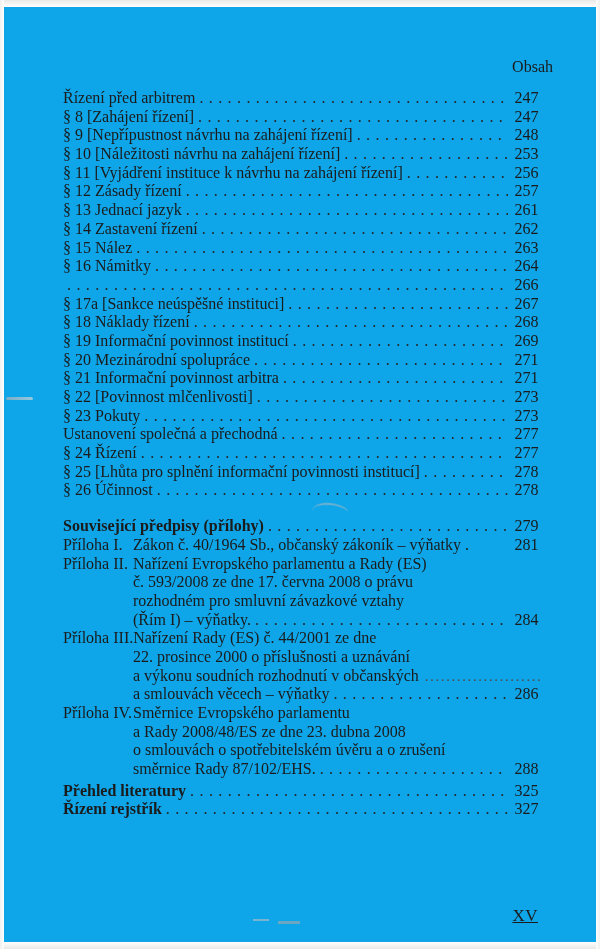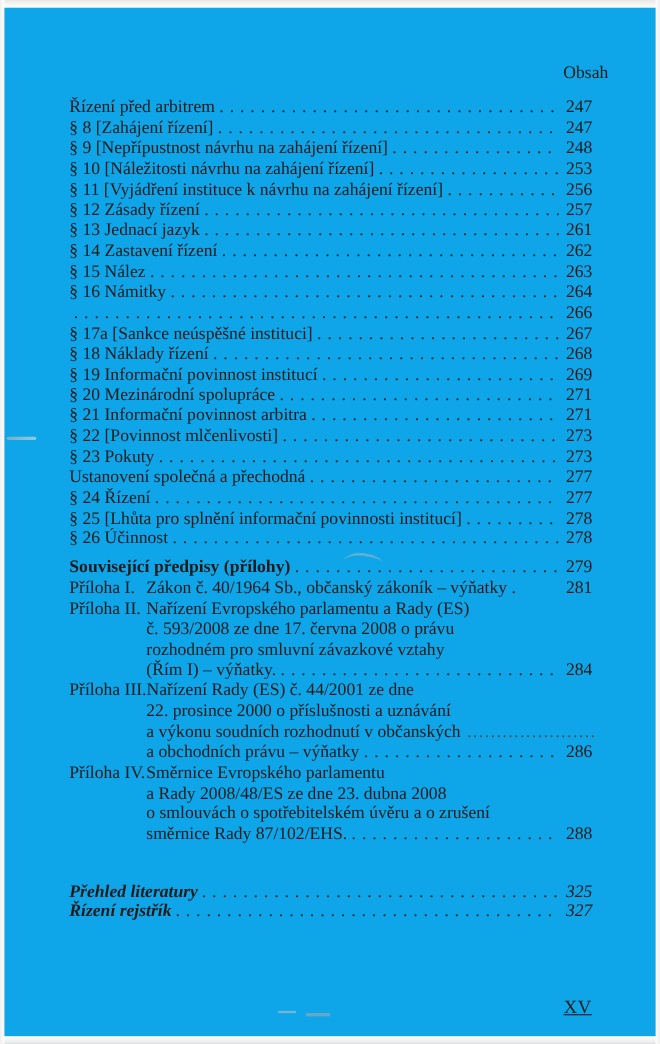--- a/index.html
+++ b/index.html
@@ -18,22 +18,22 @@
     background:linear-gradient(90deg,#f0f0ef,#fefefe);}
   .edge-right{position:absolute;top:0;bottom:0;right:0;width:4px;
     background:linear-gradient(270deg,#f0f0ef,#fefefe);}
 
   .running-head{
     position:absolute;top:57px;left:52px;right:47px;
     text-align:right;font-size:16px;line-height:19px;
   }
   .toc{position:absolute;top:89px;left:63px;right:60px;}
   .sec{display:block;}
-  .sec.sec-2{margin-top:7px;}
-  .sec.sec-3{margin-top:33px;font-style:italic;}
+  .sec.sec-2{margin-top:17px;}
+  .sec.sec-3{margin-top:3px;}
 
   .row{
     display:flex;align-items:baseline;
     height:18.7px;line-height:18.7px;font-size:16px;
     white-space:nowrap;
   }
   .row .label{flex:0 0 70px;}
   .row .text{flex:0 0 auto;}
   .row.bold .label,.row.bold .text{font-weight:bold;}
   .leader{flex:1 1 auto;min-width:8px;overflow:hidden;white-space:nowrap;}
@@ -227,21 +227,21 @@
           <span class="label"></span>
           <span class="text">22. prosince 2000 o příslušnosti a uznávání</span>
         </div>
         <div class="row">
           <span class="label"></span>
           <span class="text">a výkonu soudních rozhodnutí v občanských</span>
           <span class="leader fine"></span>
         </div>
         <div class="row">
           <span class="label"></span>
-          <span class="text">a obchodních právu – výňatky</span>
+          <span class="text">a smlouvách věcech – výňatky</span>
           <span class="leader dots"></span>
           <span class="pagenum">286</span>
         </div>
         <div class="row">
           <span class="label">Příloha IV.</span>
           <span class="text">Směrnice Evropského parlamentu</span>
         </div>
         <div class="row">
           <span class="label"></span>
           <span class="text">a Rady 2008/48/ES ze dne 23. dubna 2008</span>

